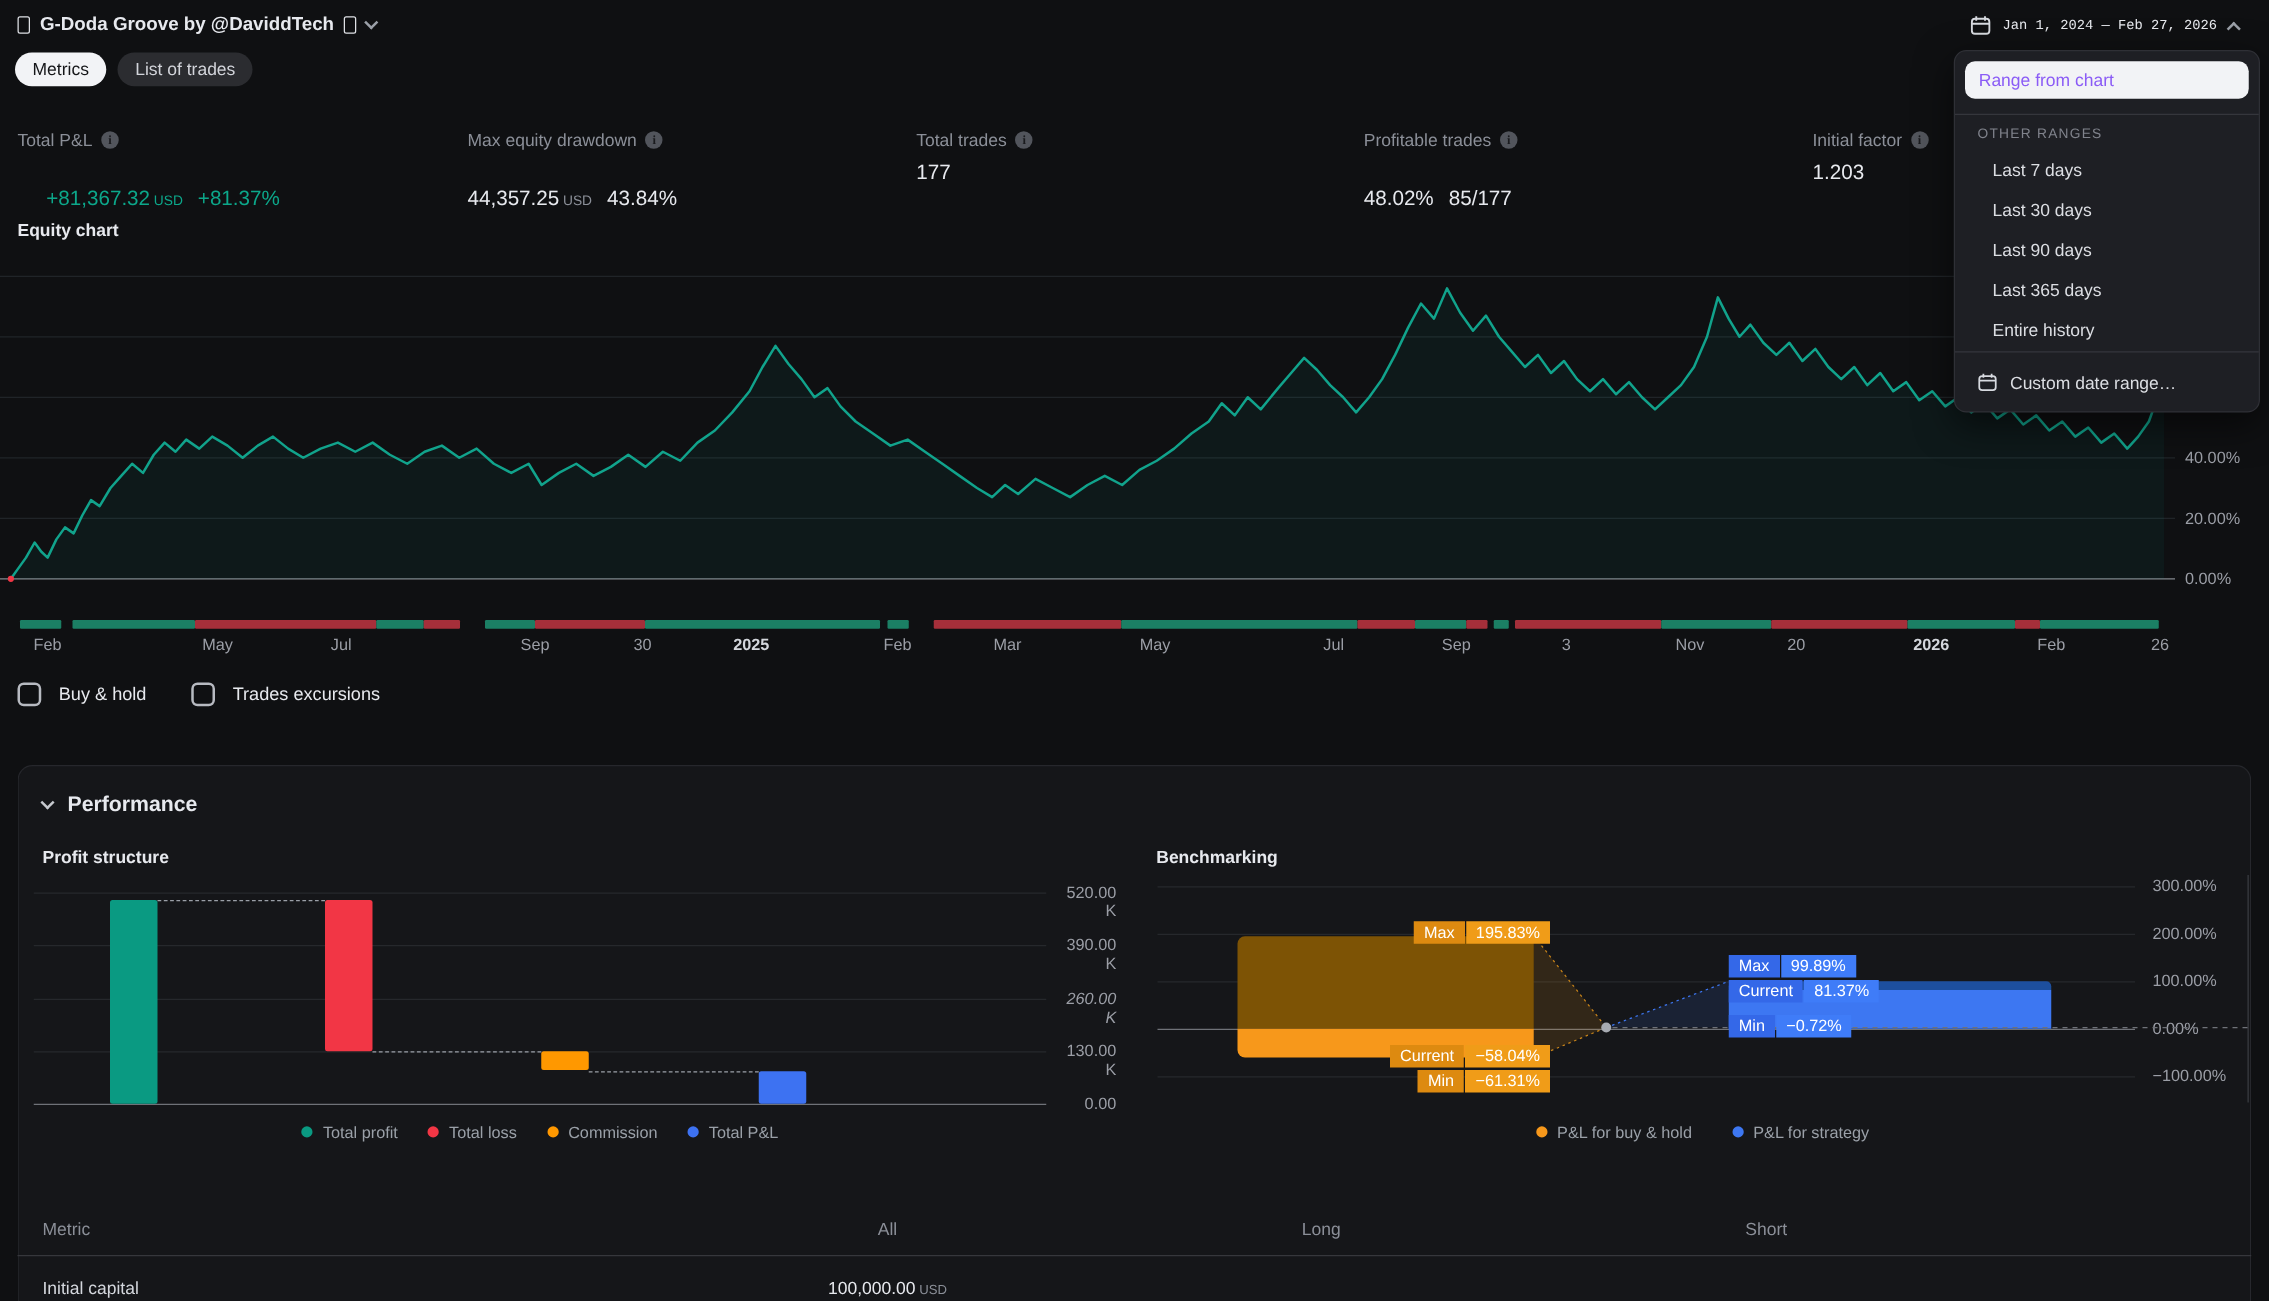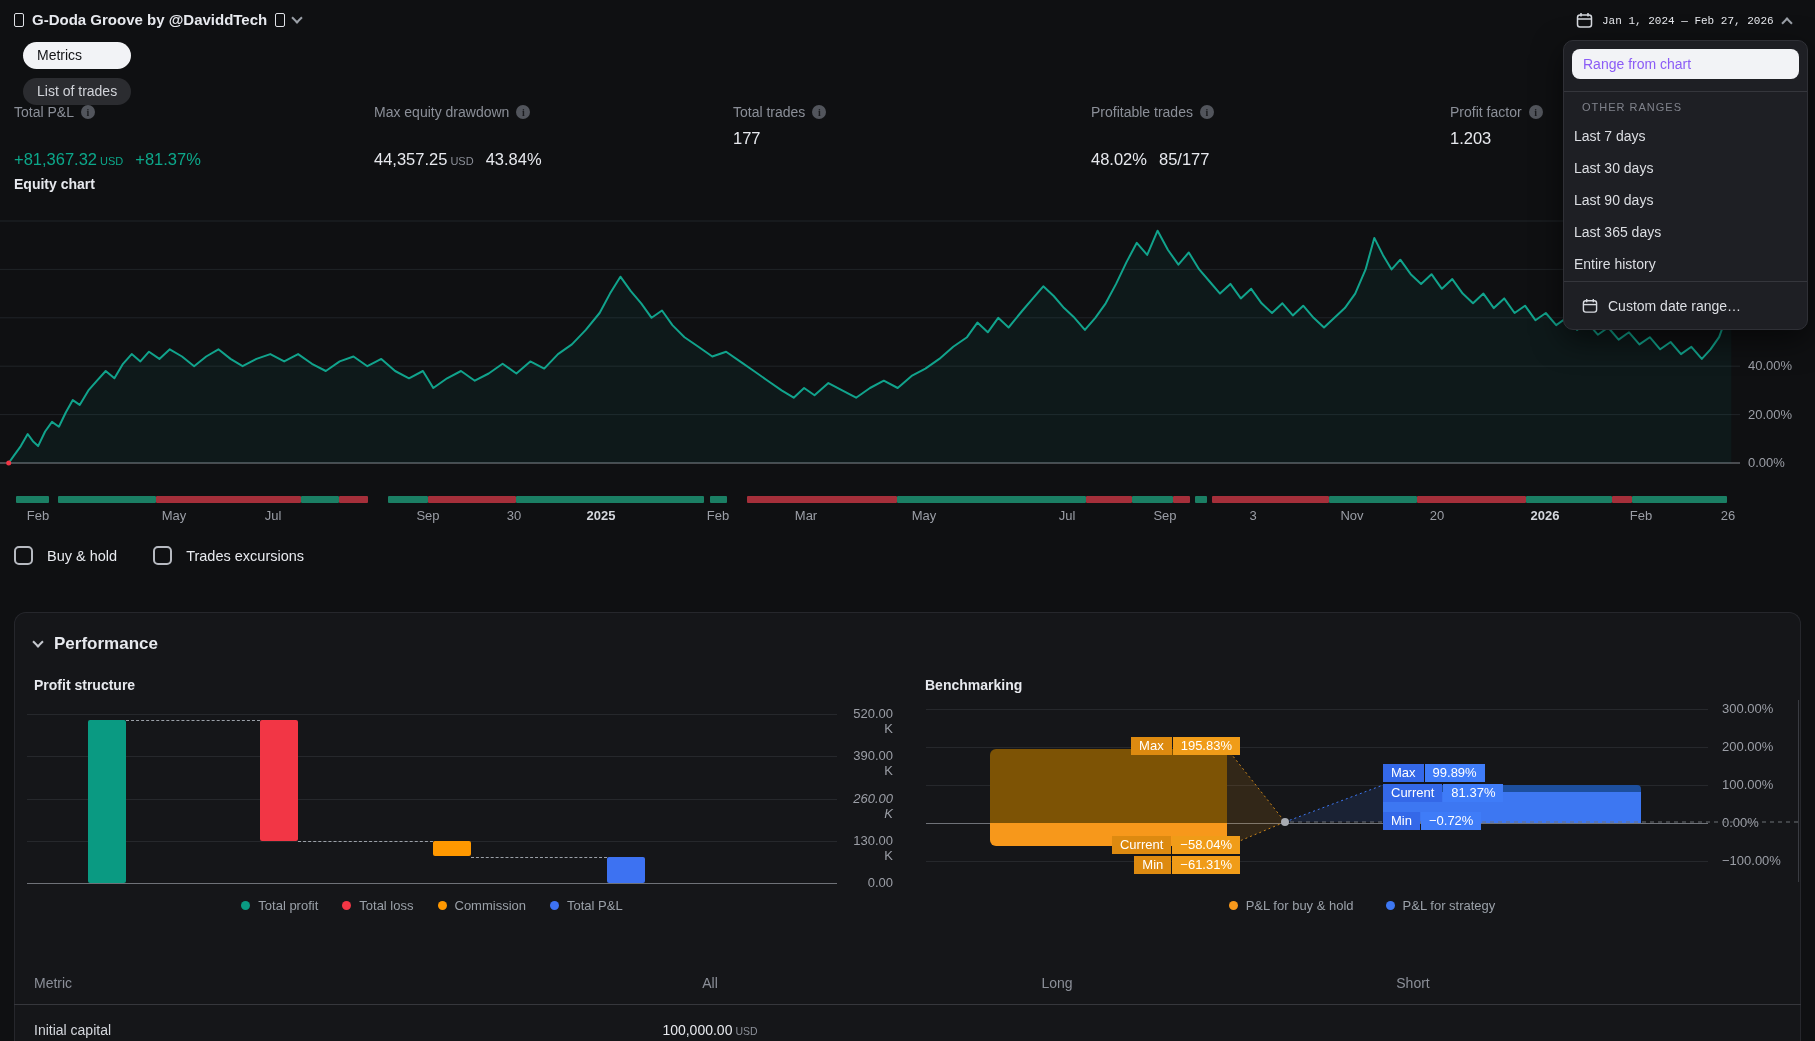--- a/index.html
+++ b/index.html
@@ -11,32 +11,32 @@
   
   .titlerow { left:14px; top:11px; display:flex; align-items:center; gap:8px; }
   .tofu { display:inline-block; width:10px; height:14px; border:1.5px solid #dfe1e6; border-radius:2px; }
   .title { font-size:15px; font-weight:bold; color:#e7e9ee; }
   .chev { display:inline-block; width:8px; height:8px; border-right:2px solid #9ba0a8; border-bottom:2px solid #9ba0a8; transform:rotate(45deg); margin-top:-4px; }
   .chev.up { transform:rotate(-135deg); margin-top:4px; }
   .daterow { top:12px; display:flex; align-items:center; gap:9px; cursor:pointer; }
   .datetext { font-size:11px; color:#e7e9ee;font-family:Liberation Mono, monospace; }
 
   
-  .tabs { left:23px; top:42px; display:flex; gap:9px;flex-direction:column; }
+  .tabs { left:12px; top:42px; display:flex; gap:9px; }
   .pill { font-size:14px; padding:5px 14px 6px; border-radius:15px; cursor:pointer; }
   .pill.on { background:#f2f3f6; color:#141518; }
   .pill.off { background:#2b2c30; color:#d2d4da; }
 
   
   .metric-label { font-size:14px; color:#8b8f98; display:flex; align-items:center; gap:7px; }
   .info { width:14px; height:14px; border-radius:50%; background:#52555c; color:#1a1b1e; font-size:10px; font-weight:bold; display:inline-flex; align-items:center; justify-content:center; font-family:"Liberation Serif", serif; }
   .metric-vals { margin-top:9px; font-size:16.5px; color:#e7e9ee; display:flex; align-items:baseline; }
   .metric-vals .unit { font-size:11px; margin-left:3px; color:#8b8f98; }
   .metric-vals .sec { margin-left:12px;margin-top:21px; }
-  .pos { color:#0ca78a !important; }
+  .pos { color:#0ca78a !important;margin-left:23px; }
 
   
   .section-label { font-size:14px; font-weight:bold; color:#e7e9ee; }
   .ytick { position:absolute; font-size:13px; color:#9b9ea6; }
   .xlab { position:absolute; transform:translateX(-50%); font-size:13px; color:#9b9ea6; white-space:nowrap; }
   .xlab.bold { color:#d4d7dd; font-weight:bold; }
   .stripseg { position:absolute; top:0; height:7px; border-radius:1px; }
 
   
   .checkrow { left:14px; top:546px; display:flex; align-items:center; gap:14px; }
@@ -70,21 +70,21 @@
   
   .returns-strip { left:14px; top:930px; width:1787px; height:31px; background:#1c1d21; border-top:1px solid #2b2c31; display:flex; align-items:center; padding-left:20px; }
   .th { position:absolute; font-size:14px; color:#8b8f98; }
   .td { position:absolute; font-size:14px; color:#d4d7dd; }
 
   
   .menu { left:1563px; top:40px; width:245px; height:290px; background:#1e1f24; border:1px solid #2f3036; border-radius:10px; box-shadow:0 10px 30px rgba(0,0,0,0.55); z-index:50; }
   .menu-selected { position:absolute; left:8px; top:8px; width:227px; height:30px; background:#f2f3f6; border-radius:8px; color:#8b5cf6; font-size:14px; display:flex; align-items:center; padding-left:11px; cursor:pointer; }
   .menu-div { position:absolute; left:0; width:100%; height:1px; background:#35363c; }
   .menu-section { position:absolute; left:18px; font-size:11px; letter-spacing:1px; color:#80838c; }
-  .menu-item { position:absolute; left:0; width:100%; height:32px; display:flex; align-items:center; padding-left:10px; font-size:14px; color:#dcdee3; cursor:pointer; }
+  .menu-item { position:absolute; left:0; width:100%; height:32px; display:flex; align-items:center; padding-left:30px; font-size:14px; color:#dcdee3; cursor:pointer; }
   .menu-custom { position:absolute; left:0; top:248px; width:100%; height:34px; display:flex; align-items:center; gap:10px; padding-left:18px; font-size:14px; color:#dcdee3; cursor:pointer; }
 
   svg { display:block; }
 </style>
 </head>
 <body>
 
 <div class="page">
 
   <div class="abs titlerow">
@@ -147,21 +147,21 @@
           <span>Profitable trades</span>
           <span class="info">i</span>
         </div>
         <div class="metric-vals">
           <span>48.02%</span>
           <span class="sec">85/177</span>
         </div>
       </div>
       <div class="abs" style="left: 1450px; top: 104px;">
         <div class="metric-label">
-          <span>Profit factor</span>
+          <span>Initial factor</span>
           <span class="info">i</span>
         </div>
         <div class="metric-vals">
           <span>1.203</span>
         </div>
       </div>
     </div>
 
   <div class="abs section-label" style="left:14px; top:176px;">Equity chart</div>
   <svg id="equity-svg" class="abs" style="left:0; top:190px;" width="1740" height="280" viewBox="0 190 1740 280">

